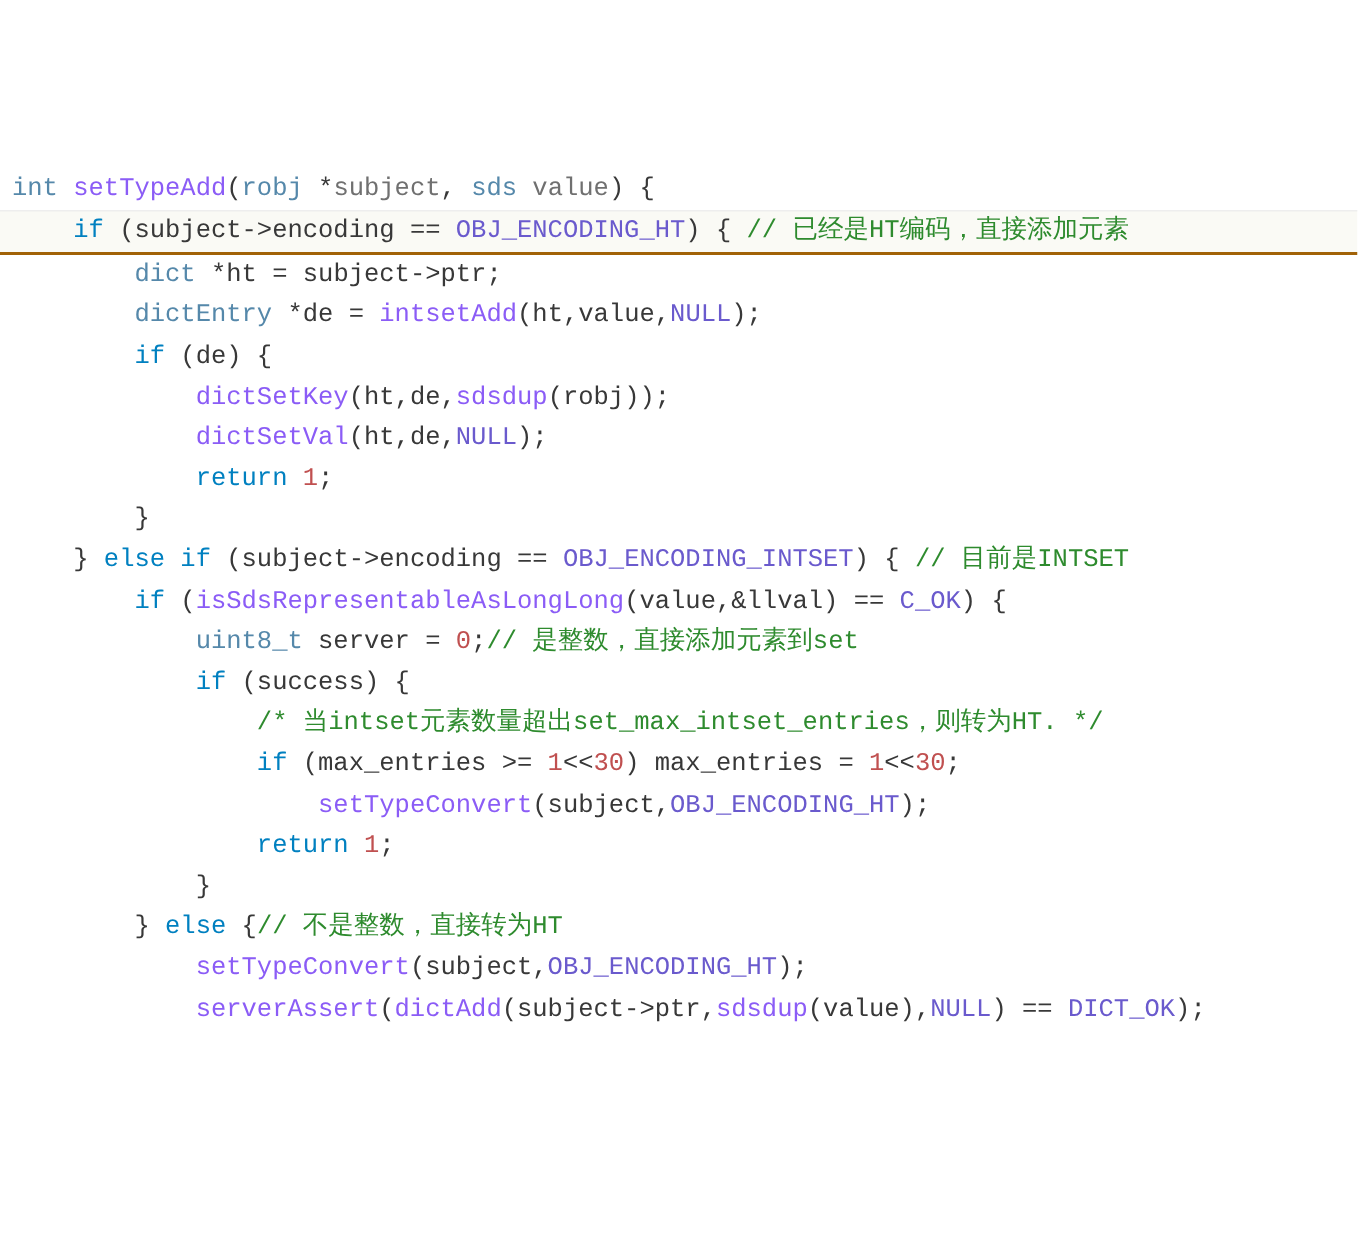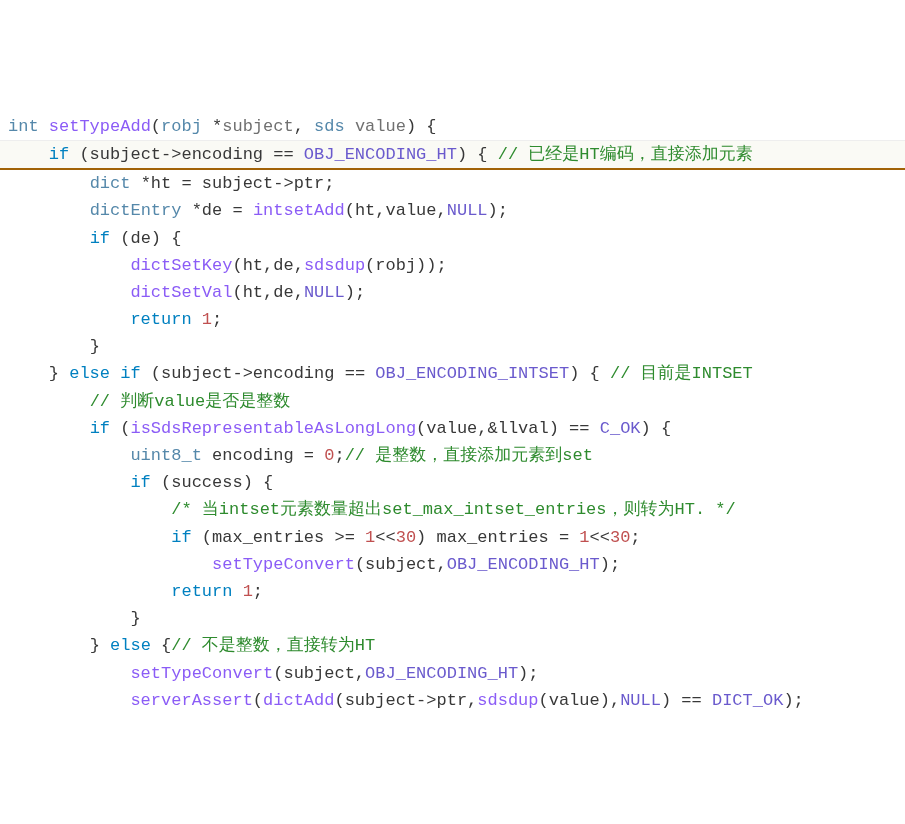--- a/index.html
+++ b/index.html
@@ -41,23 +41,22 @@
 <div class="code-container"><span class="line"><span class="type">int</span><span> </span><span class="func">setTypeAdd</span><span>(</span><span class="type">robj</span><span> *</span><span class="param">subject</span><span>, </span><span class="type">sds</span><span> </span><span class="param">value</span><span>) {</span>
 </span><span class="line highlight">    <span class="kw">if</span><span> (subject-&gt;encoding == </span><span class="const">OBJ_ENCODING_HT</span><span>) { </span><span class="comment">// 已经是HT编码，直接添加元素</span>
 </span><span class="line">        <span class="type">dict</span><span> *ht = subject-&gt;ptr;</span>
 </span><span class="line">        <span class="type">dictEntry</span><span> *de = </span><span class="func">intsetAdd</span><span>(ht,value,</span><span class="const">NULL</span><span>);</span>
 </span><span class="line">        <span class="kw">if</span><span> (de) {</span>
 </span><span class="line">            <span class="func">dictSetKey</span><span>(ht,de,</span><span class="func">sdsdup</span><span>(robj));</span>
 </span><span class="line">            <span class="func">dictSetVal</span><span>(ht,de,</span><span class="const">NULL</span><span>);</span>
 </span><span class="line">            <span class="kw">return</span><span> </span><span class="num">1</span><span>;</span>
 </span><span class="line">        <span>}</span>
 </span><span class="line">    <span>} </span><span class="kw">else</span><span> </span><span class="kw">if</span><span> (subject-&gt;encoding == </span><span class="const">OBJ_ENCODING_INTSET</span><span>) { </span><span class="comment">// 目前是INTSET</span>
-</span><span class="line">        <span class="comment">// 判断value是否是整数</span>
 </span><span class="line">        <span class="kw">if</span><span> (</span><span class="func">isSdsRepresentableAsLongLong</span><span>(value,&amp;llval) == </span><span class="const">C_OK</span><span>) {</span>
-</span><span class="line">            <span class="type">uint8_t</span><span> encoding = </span><span class="num">0</span><span>;</span><span class="comment">// 是整数，直接添加元素到set</span>
+</span><span class="line">            <span class="type">uint8_t</span><span> server = </span><span class="num">0</span><span>;</span><span class="comment">// 是整数，直接添加元素到set</span>
 </span><span class="line">            <span class="kw">if</span><span> (success) {</span>
 </span><span class="line">                <span class="comment">/* 当intset元素数量超出set_max_intset_entries，则转为HT. */</span>
 </span><span class="line">                <span class="kw">if</span><span> (max_entries &gt;= </span><span class="num">1</span><span>&lt;&lt;</span><span class="num">30</span><span>) max_entries = </span><span class="num">1</span><span>&lt;&lt;</span><span class="num">30</span><span>;</span>
 </span><span class="line">                    <span class="func">setTypeConvert</span><span>(subject,</span><span class="const">OBJ_ENCODING_HT</span><span>);</span>
 </span><span class="line">                <span class="kw">return</span><span> </span><span class="num">1</span><span>;</span>
 </span><span class="line">            <span>}</span>
 </span><span class="line">        <span>} </span><span class="kw">else</span><span> {</span><span class="comment">// 不是整数，直接转为HT</span>
 </span><span class="line">            <span class="func">setTypeConvert</span><span>(subject,</span><span class="const">OBJ_ENCODING_HT</span><span>);</span>
 </span><span class="line">            <span class="func">serverAssert</span><span>(</span><span class="func">dictAdd</span><span>(subject-&gt;ptr,</span><span class="func">sdsdup</span><span>(value),</span><span class="const">NULL</span><span>) == </span><span class="const">DICT_OK</span><span>);</span>
 </span><span class="line">            

